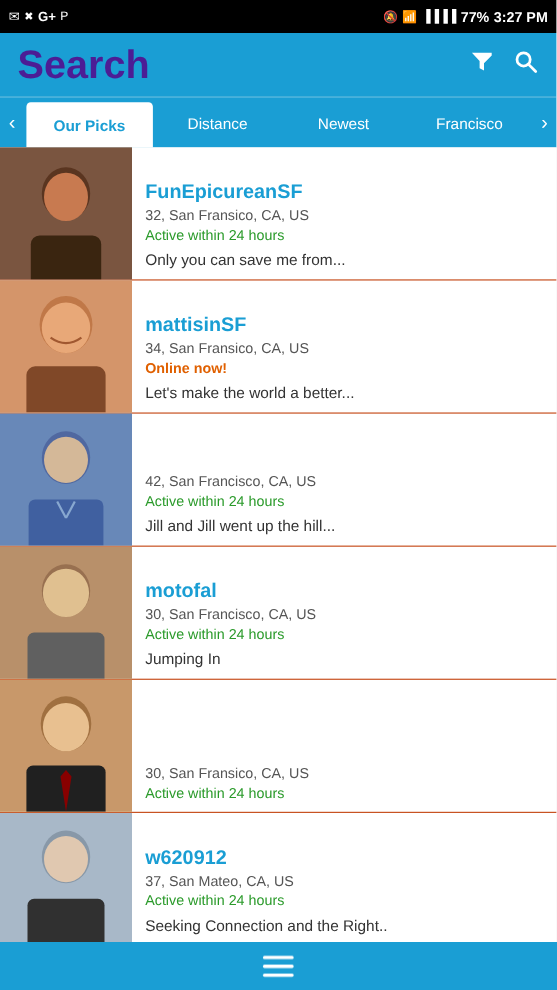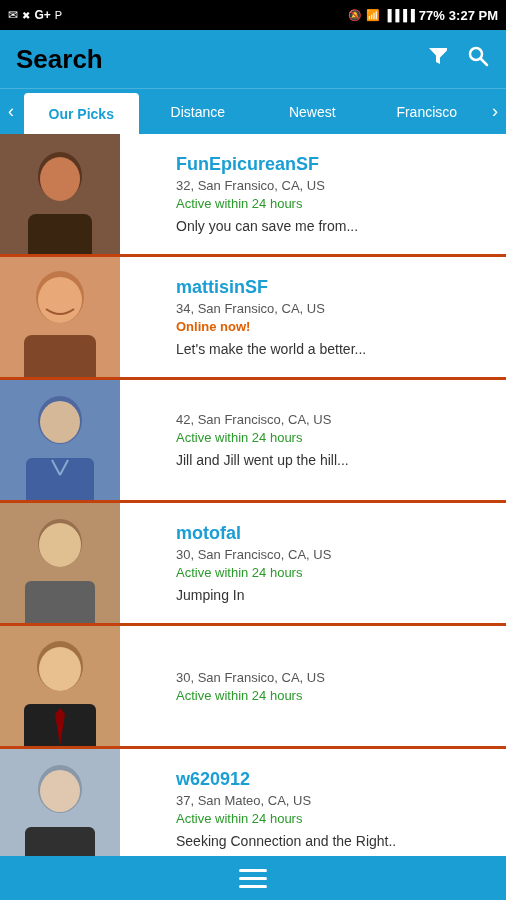--- a/index.html
+++ b/index.html
@@ -23,22 +23,22 @@
     
     .header {
       background: #1a9ed4;
       height: 58px;
       display: flex;
       align-items: center;
       justify-content: space-between;
       padding: 0 16px;
     }
     .header-title {
-      color: #000000;
-      font-size: 26px;
+      color: #4c1d95;
+      font-size: 36px;
       font-weight: bold;
     }
     .header-icons { display: flex; gap: 16px; align-items: center; }
     .header-icon { color: #fff; font-size: 22px; cursor: pointer; }
 
     
     .tab-bar {
       background: #1a9ed4;
       display: flex;
       align-items: center;
@@ -72,24 +72,23 @@
       border-radius: 4px 4px 0 0;
       margin: 4px 2px 0 2px;
       height: calc(100% - 4px);
     }
 
     
     .user-list { background: #fff; }
 
     .user-item {
       display: flex;
-      align-items: center;
-      border-bottom: 3px solid #c2410c;
+      align-items: flex-end;
+      border-bottom: 1px solid #c2410c;
       min-height: 120px;
-      gap: 44px;
     }
 
     .user-avatar {
       width: 120px;
       min-height: 120px;
       flex-shrink: 0;
       background: #ccc;
       overflow: hidden;
       position: relative;
     }

